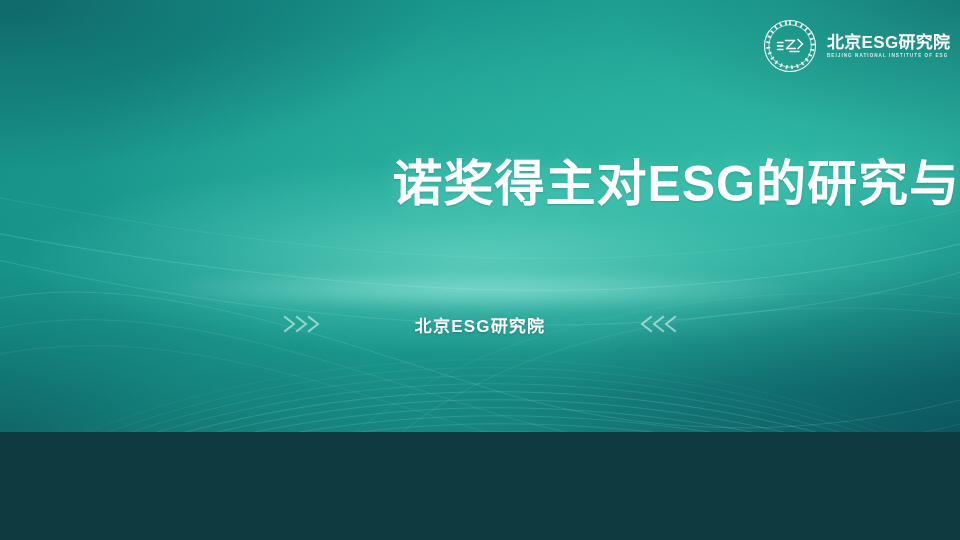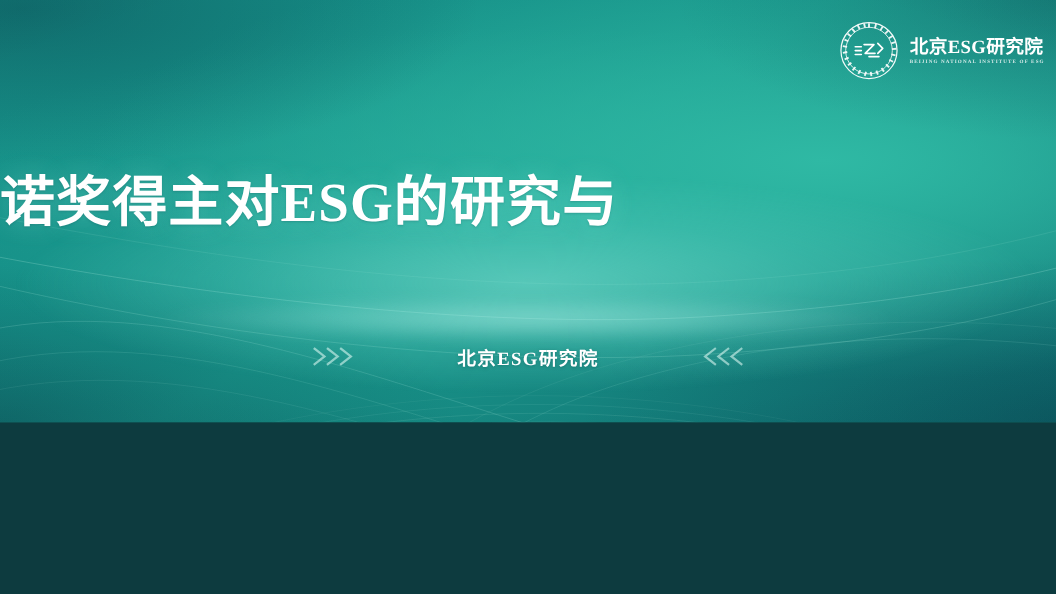--- a/index.html
+++ b/index.html
@@ -3,23 +3,23 @@
 <meta charset="utf-8">
 <style>
   html, body {
     margin: 0;
     padding: 0;
     background: #0d3b3f;
   }
   #slide {
     position: relative;
     width: 960px;
-    height: 384px;
+    height: 432px;
     overflow: hidden;
-    font-family: Liberation Serif, serif;
+    font-family: Liberation Sans, sans-serif;
     background: #16897f;
   }
 
   
   .bg-base {
     position: absolute;
     inset: 0;
     background:
       radial-gradient(120% 90% at 78% 38%, #2fb9a4 0%, rgba(47,185,164,0) 58%),
       radial-gradient(95% 70% at 50% 50%, #22a596 0%, rgba(34,165,150,0) 62%),
@@ -97,21 +97,21 @@
     line-height: 1;
     white-space: nowrap;
   }
 
   
   .title-block {
     position: absolute;
     left: 0;
     right: 0;
     top: 148px;
-    text-align: left;
+    text-align: right;
   }
   .title-line {
     color: #ffffff;
     font-size: 50px;
     font-weight: bold;
     line-height: 72px;
     letter-spacing: 1px;
     white-space: nowrap;
     text-shadow: 0 0 22px rgba(140,240,225,0.30), 0 1px 2px rgba(6,60,66,0.25);
   }

